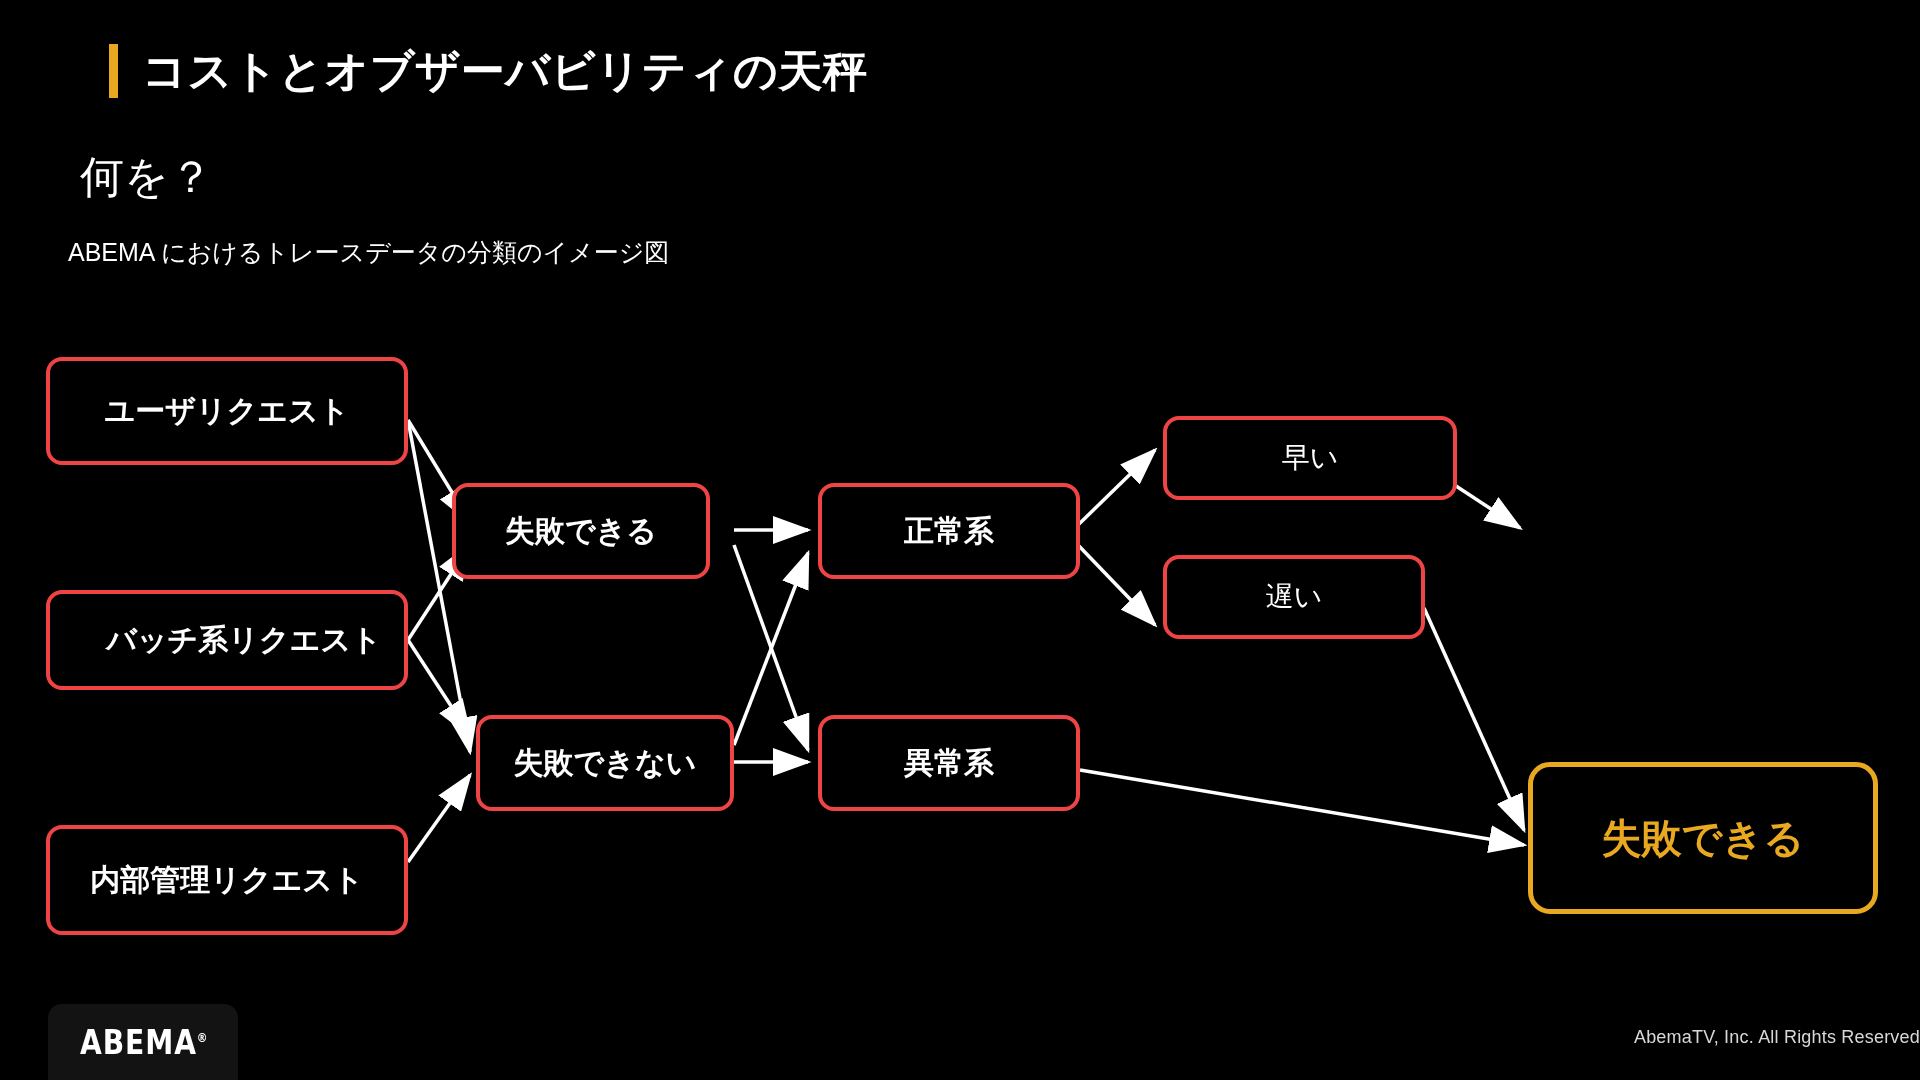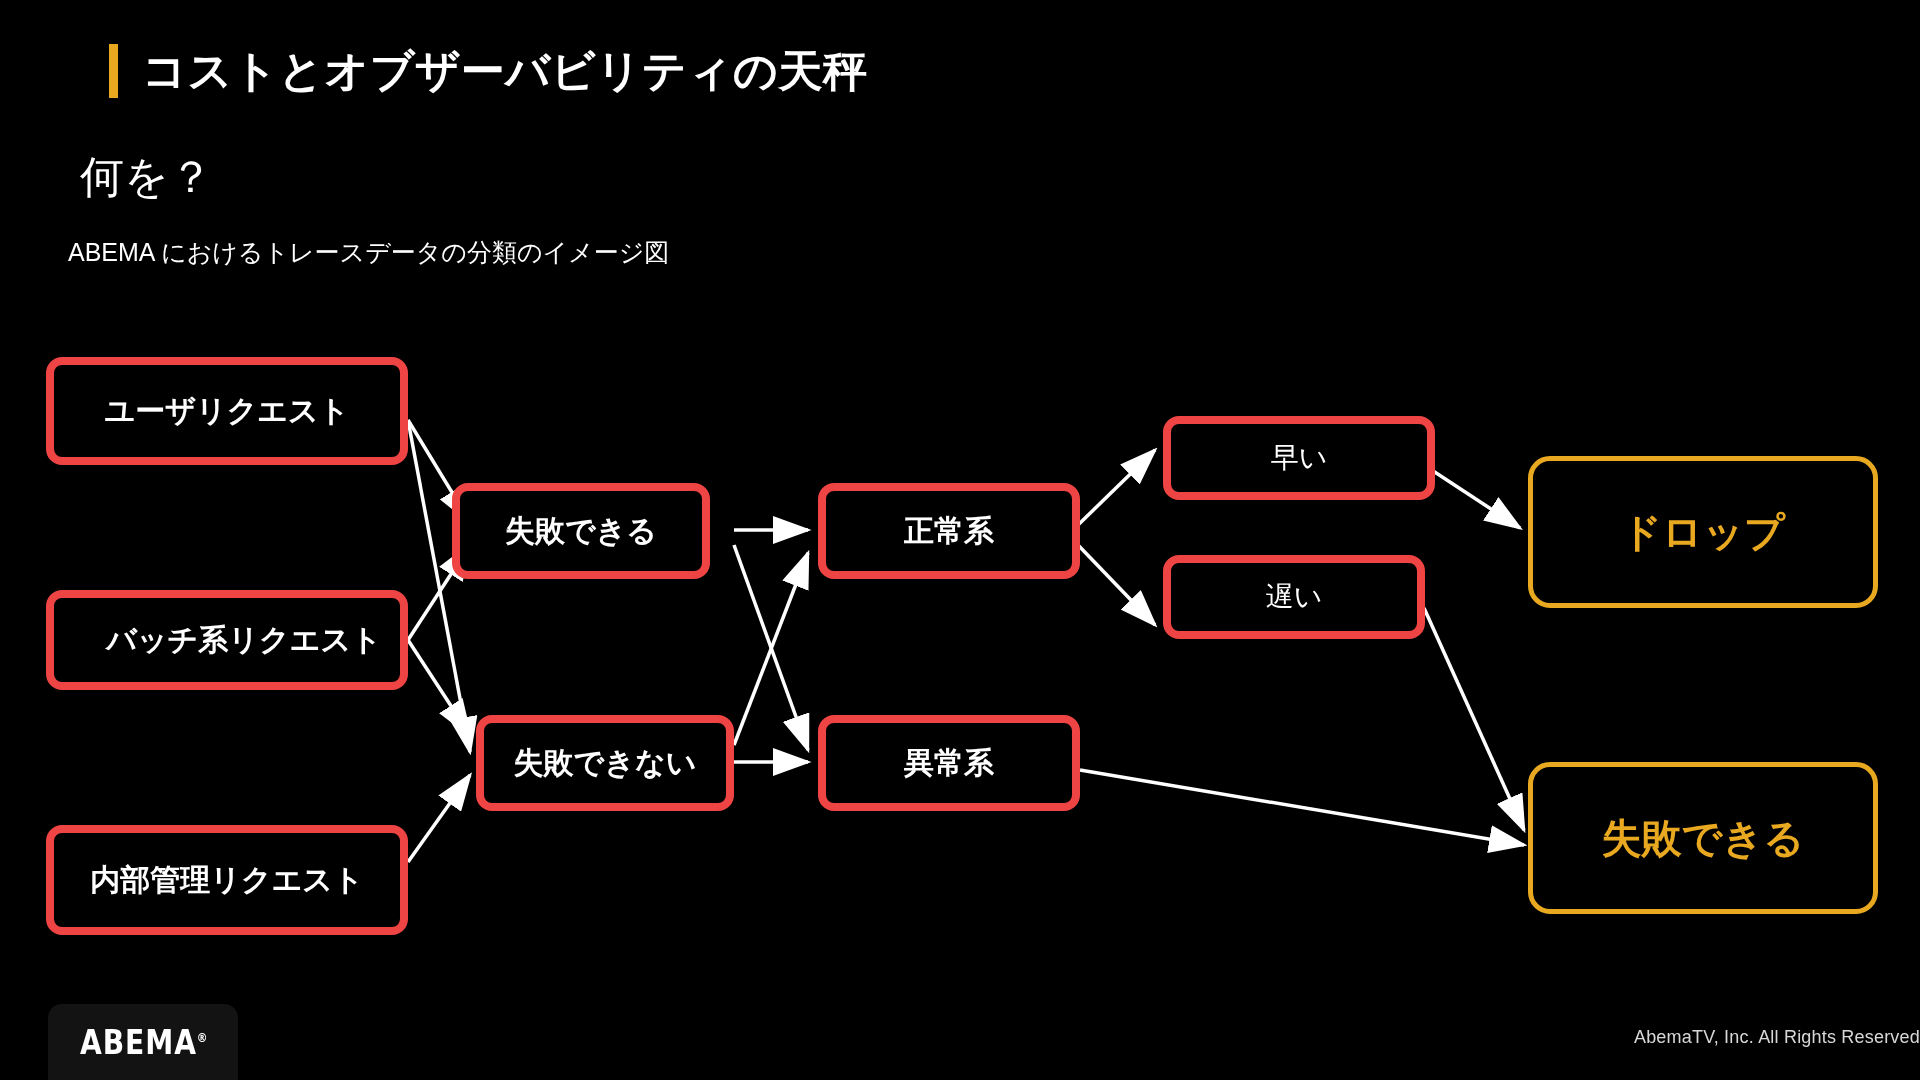--- a/index.html
+++ b/index.html
@@ -73,21 +73,21 @@
   }
   #diagram-edges {
     position: absolute;
     left: 0; top: 0;
     width: 1920px;
     height: 1080px;
   }
   .node {
     position: absolute;
     box-sizing: border-box;
-    border: 8px solid #ef4444;
+    border: 4px solid #ef4444;
     border-radius: 16px;
     background: #000000;
     display: flex;
     align-items: center;
     justify-content: center;
     color: #ffffff;
     font-weight: bold;
     white-space: nowrap;
   }
   .node.accent {
@@ -220,31 +220,28 @@
   </div>
 
   <div class="node lvl3" style="left:818px; top:483px; width:262px; height:96px;">
     <span>正常系</span>
   </div>
 
   <div class="node lvl3" style="left:818px; top:715px; width:262px; height:96px;">
     <span>異常系</span>
   </div>
 
-  <div class="node lvl4" style="left:1163px; top:416px; width:272px; height:84px;">
+  <div class="node lvl4" style="left:1163px; top:416px; width:294px; height:84px;">
     <span>早い</span>
   </div>
 
   <div class="node lvl4" style="left:1163px; top:555px; width:262px; height:84px;">
     <span>遅い</span>
   </div>
 
-  <div class="node out accent" style="left:1528px; top:456px; width:350px; height:152px;">
-    <span>ドロップ</span>
-  </div>
 
   <div class="node out accent" style="left:1528px; top:762px; width:350px; height:152px;">
     <span>失敗できる</span>
   </div>
 
 </div>
 
 <div id="slide-footer">
   <div id="logo-plate"></div>
   <div id="abema-logo">

